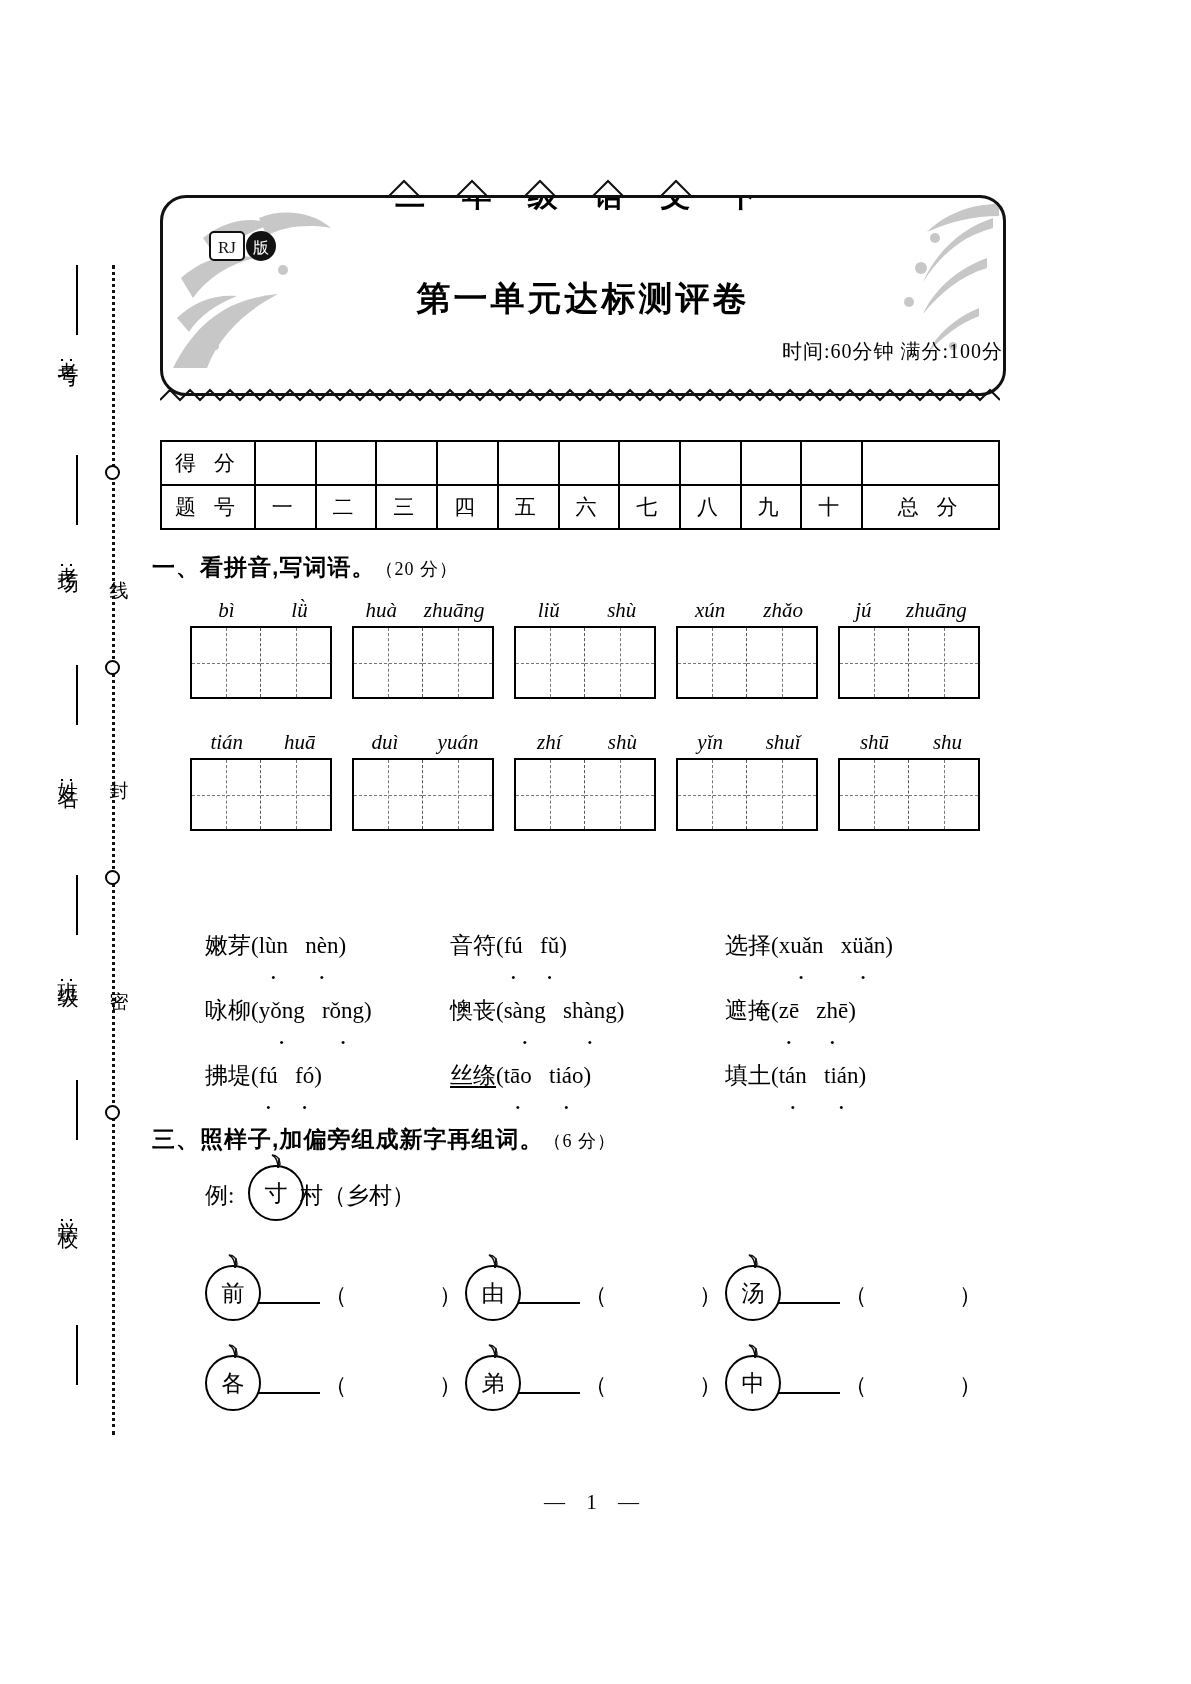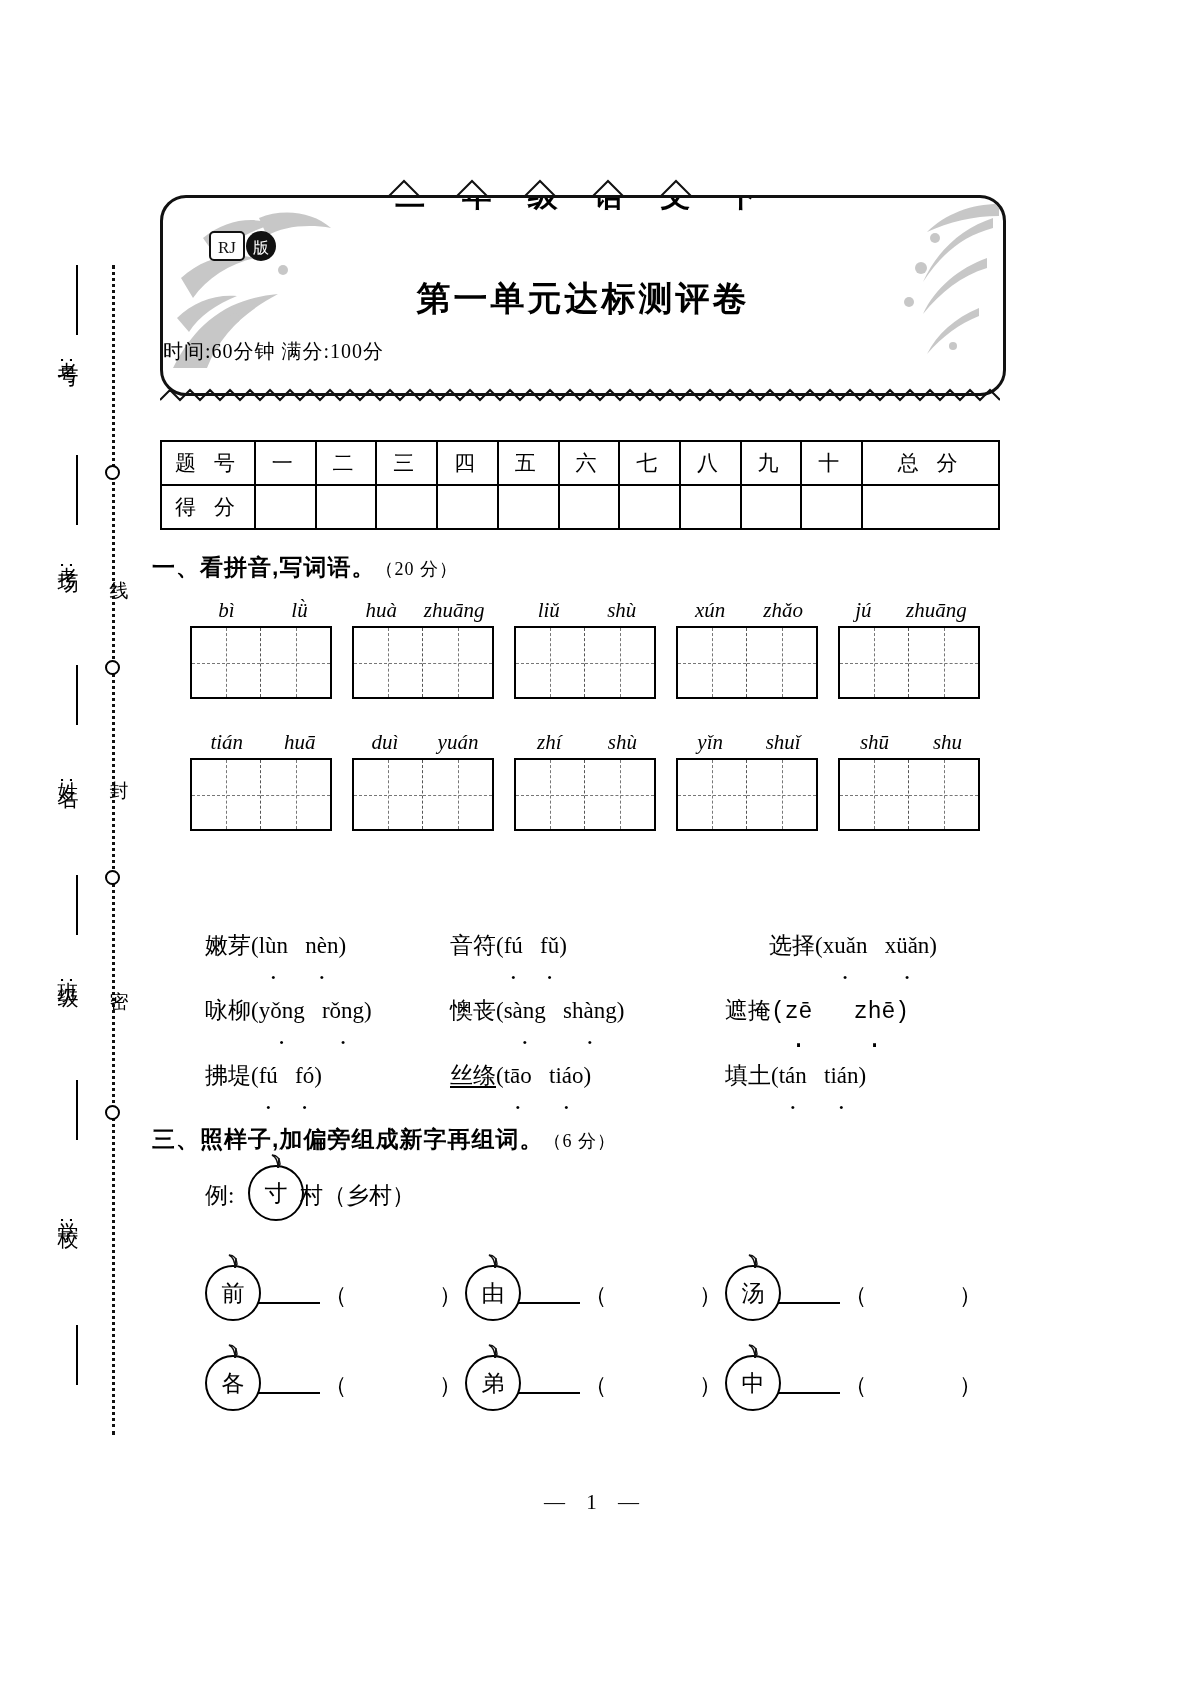--- a/index.html
+++ b/index.html
@@ -56,21 +56,21 @@
     text-align:center;
     font-size:30px;letter-spacing:14px;font-weight:bold;
     font-family:"Liberation Sans", sans-serif;
   }
   .title-sub{
     position:absolute;left:0;right:0;top:78px;text-align:center;
     font-size:34px;font-weight:bold;letter-spacing:3px;
     font-family:"Liberation Sans", sans-serif;
   }
   .title-info{
-    position:absolute;left:0;right:0;top:140px;text-align:left;
+    position:absolute;left:0;right:0;top:140px;text-align:right;
     font-size:20px;letter-spacing:1px;
   }
   .rj-badge{
     position:absolute;left:46px;top:30px;width:72px;height:36px;
   }
   .wave{
     position:absolute;left:160px;top:388px;width:840px;height:14px;
   }
 
   
@@ -250,47 +250,47 @@
     </div>
 
     <svg class="wave" viewBox="0 0 840 14" preserveAspectRatio="none">
       <polyline points="0,12 10,2 20,12 30,2 40,12 50,2 60,12 70,2 80,12 90,2 100,12 110,2 120,12 130,2 140,12 150,2 160,12 170,2 180,12 190,2 200,12 210,2 220,12 230,2 240,12 250,2 260,12 270,2 280,12 290,2 300,12 310,2 320,12 330,2 340,12 350,2 360,12 370,2 380,12 390,2 400,12 410,2 420,12 430,2 440,12 450,2 460,12 470,2 480,12 490,2 500,12 510,2 520,12 530,2 540,12 550,2 560,12 570,2 580,12 590,2 600,12 610,2 620,12 630,2 640,12 650,2 660,12 670,2 680,12 690,2 700,12 710,2 720,12 730,2 740,12 750,2 760,12 770,2 780,12 790,2 800,12 810,2 820,12 830,2 840,12" fill="none" stroke="#111" stroke-width="2"></polyline>
     </svg>
   </div>
 
   <table class="score-table">
     <tbody>
         <tr>
+      <td class="lbl">得  分</td>
+      <td></td>
+      <td></td>
+      <td></td>
+      <td></td>
+      <td></td>
+      <td></td>
+      <td></td>
+      <td></td>
+      <td></td>
+      <td></td>
+      <td></td>
+    </tr>
+    <tr>
       <td class="lbl">题  号</td>
       <td>一</td>
       <td>二</td>
       <td>三</td>
       <td>四</td>
       <td>五</td>
       <td>六</td>
       <td>七</td>
       <td>八</td>
       <td>九</td>
       <td>十</td>
       <td>总  分</td>
     </tr>
-    <tr>
-      <td class="lbl">得  分</td>
-      <td></td>
-      <td></td>
-      <td></td>
-      <td></td>
-      <td></td>
-      <td></td>
-      <td></td>
-      <td></td>
-      <td></td>
-      <td></td>
-      <td></td>
-    </tr>
   </tbody>
     </table>
 
   <div class="sec" style="top:552px;">
     <span>一、看拼音,写词语。</span><span class="pts">（20 分）</span>
   </div>
 
   <div class="grid-row" style="top:598px;height:120px;">
 
     <div class="cellgroup" style="left:0;width:146px;">
@@ -402,31 +402,31 @@
     </div>
   </div>
 
 
   <div class="q2row" style="left:205px;top:930px;">
     <span>嫩芽</span>(<span class="dotted">lùn</span>&nbsp;&nbsp;&nbsp;<span class="dotted">nèn</span>)
   </div>
   <div class="q2row" style="left:450px;top:930px;">
     <span>音符</span>(<span class="dotted">fú</span>&nbsp;&nbsp;&nbsp;<span class="dotted">fǔ</span>)
   </div>
-  <div class="q2row" style="left:725px;top:930px;margin-left:44px;">
+  <div class="q2row" style="left:725px;top:930px;">
     <span>选择</span>(<span class="dotted">xuǎn</span>&nbsp;&nbsp;&nbsp;<span class="dotted">xüǎn</span>)
   </div>
 
   <div class="q2row" style="left:205px;top:995px;">
     <span>咏柳</span>(<span class="dotted">yǒng</span>&nbsp;&nbsp;&nbsp;<span class="dotted">rǒng</span>)
   </div>
   <div class="q2row" style="left:450px;top:995px;">
     <span>懊丧</span>(<span class="dotted">sàng</span>&nbsp;&nbsp;&nbsp;<span class="dotted">shàng</span>)
   </div>
-  <div class="q2row" style="left:725px;top:995px;font-family:Liberation Mono, monospace;">
+  <div class="q2row" style="left:725px;top:995px;">
     <span>遮掩</span>(<span class="dotted">zē</span>&nbsp;&nbsp;&nbsp;<span class="dotted">zhē</span>)
   </div>
 
   <div class="q2row" style="left:205px;top:1060px;">
     <span>拂堤</span>(<span class="dotted">fú</span>&nbsp;&nbsp;&nbsp;<span class="dotted">fó</span>)
   </div>
   <div class="q2row" style="left:450px;top:1060px;">
     <span class="uline">丝绦</span>(<span class="dotted">tāo</span>&nbsp;&nbsp;&nbsp;<span class="dotted">tiáo</span>)
   </div>
   <div class="q2row" style="left:725px;top:1060px;">

